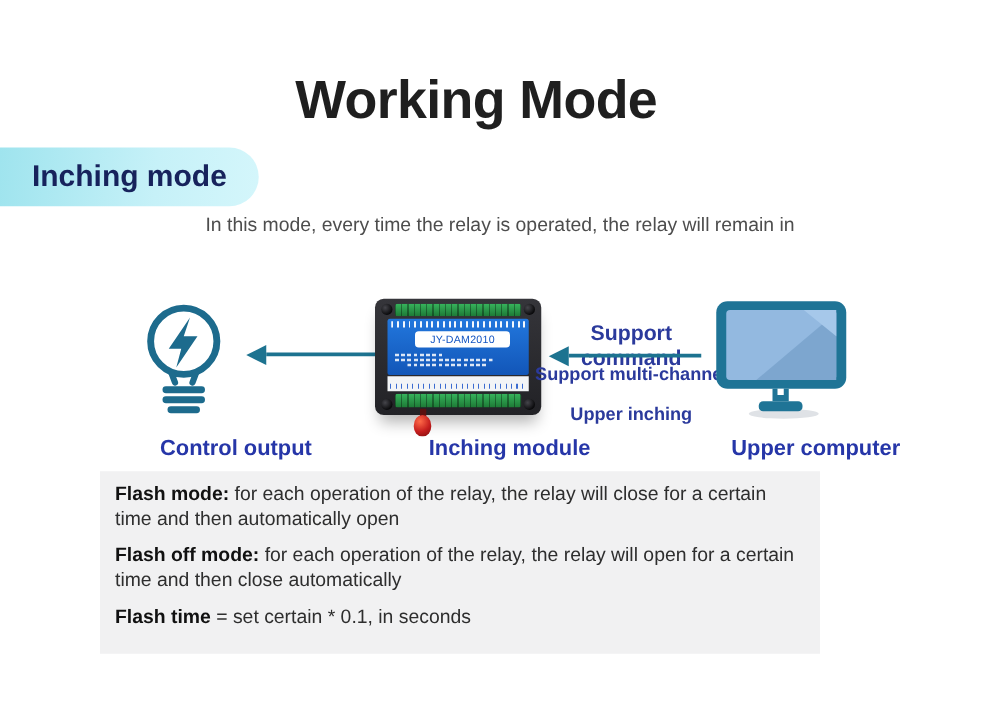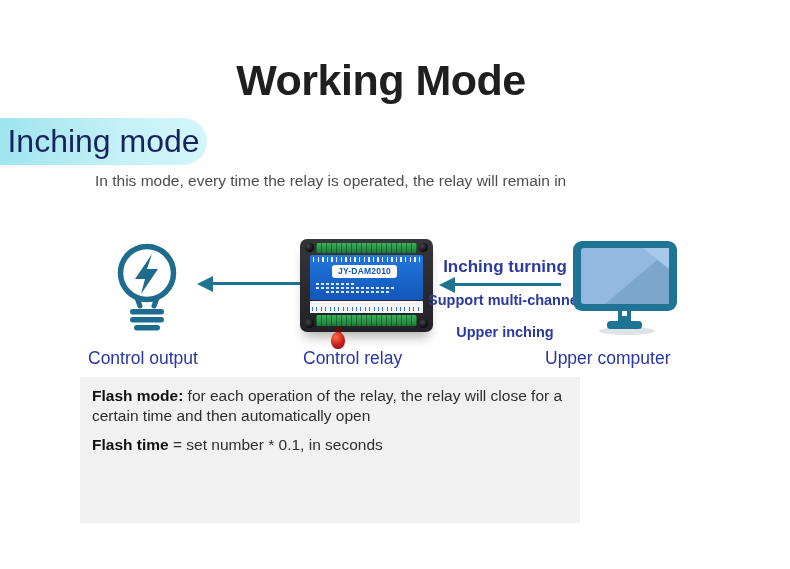--- a/index.html
+++ b/index.html
@@ -11,23 +11,23 @@
   .title {
     position:absolute; top:56px; left:0; width:762px; text-align:center;
     font-size:43px; font-weight:700; color:#1f1f1f; letter-spacing:-0.5px;
   }
   .badge {
     position:absolute; left:0; top:118px; width:207px; height:47px;
     border-radius:0 26px 26px 0;
     background:linear-gradient(95deg,#9fe4ee 0%,#c6f1f8 60%,#d4f6fb 100%);
     display:flex; align-items:center; justify-content:center;
   }
-  .badge span { font-size:32px; font-weight:400; color:#17235c; }
+  .badge span { font-size:24px; font-weight:700; color:#17235c; }
   .intro {
-    position:absolute; top:170px; left:95px; width:610px; 
+    position:absolute; top:170px; left:95px; width:610px; text-align:center;
     font-size:15.5px; line-height:22px; color:#4d4d4d;
   }
   
   .bulb-wrap   { position:absolute; left:112px; top:242px; width:72px; height:92px; }
   .monitor-wrap{ position:absolute; left:571px; top:239px; width:108px; height:98px; }
   .arrow {
     position:absolute; height:3px; background:#1d7390;
   }
   .arrow::before {
     content:""; position:absolute; left:-16px; top:-6.5px;
@@ -38,21 +38,21 @@
   .arrow2 { left:455px; top:283px; width:106px; }
   .cmd-label {
     position:absolute; left:430px; top:257px; width:150px; text-align:center;
     font-size:17px; font-weight:600; color:#2b3a9c;
   }
   .cmd-notes {
     position:absolute; left:423px; top:292px; width:164px; text-align:center;
     font-size:14.5px; line-height:16px; font-weight:600; color:#2b3a9c;
   }
   .caption {
-    position:absolute; top:348px; font-size:17.5px; font-weight:400; color:#2636a8;
+    position:absolute; top:348px; font-size:17.5px; font-weight:700; color:#2636a8;margin-left:40px;
   }
   .cap-left   { left:88px; }
   .cap-center { left:303px; }
   .cap-right  { left:545px; }
   
   .module {
     position:absolute; left:300px; top:239px; width:133px; height:93px;
     background:linear-gradient(#35353a,#222226); border-radius:7px;
     box-shadow:0 9px 12px -4px rgba(0,0,0,0.3);
   }
@@ -71,44 +71,44 @@
   .g-top{top:4px;height:10px;} .g-bot{top:76px;height:11px;}
   .m-panel {
     position:absolute; left:10px; top:16px; width:113px; height:45px;
     background:linear-gradient(#2277dd,#1256b8); border-radius:2px;
   }
   .m-ticks {
     position:absolute; top:2px; left:3px; right:3px; height:5px;
     background:repeating-linear-gradient(90deg, rgba(255,255,255,0.95) 0 1.5px, transparent 1.5px 4.6px);
   }
   .m-label {
-    position:absolute; left:22px; top:10px; width:65px; height:13px;
+    position:absolute; left:22px; top:10px; width:76px; height:13px;
     background:#ffffff; border-radius:3px; text-align:center;
-    font-size:8.5px; font-weight:700; line-height:13px; color:#1254c2;
+    font-size:8.5px; font-weight:400; line-height:13px; color:#1254c2;
     letter-spacing:0.2px;
   }
   .m-txt { position:absolute; height:2px;
     background:repeating-linear-gradient(90deg, rgba(255,255,255,0.85) 0 3px, transparent 3px 5px); }
   .t1{left:6px;top:28px;width:40px;} .t2{left:6px;top:32px;width:78px;} .t3{left:16px;top:36px;width:64px;}
   .m-white {
     position:absolute; left:10px; top:62px; width:113px; height:12px; background:#f2f4f6;
   }
   .m-white::after {
     content:""; position:absolute; left:2px; right:2px; bottom:2px; height:4px;
     background:repeating-linear-gradient(90deg, #3a6bd0 0 1px, transparent 1px 4.4px);
   }
   .m-ant-stem { position:absolute; left:36px; top:88px; width:5px; height:7px; background:#5a1010; }
   .m-ant-bulb {
     position:absolute; left:31px; top:93px; width:14px; height:17px;
     border-radius:50% 50% 46% 46%;
     background:radial-gradient(circle at 35% 30%, #ff6a48, #c51d1d 55%, #7a0d0d);
   }
   
   .notes-box {
-    position:absolute; left:80px; top:377px; width:500px; height:146px;
+    position:absolute; left:80px; top:377px; width:576px; height:146px;
     background:#f1f1f2; padding:9px 12px;
   }
   .notes-box p {
     font-size:15.5px; line-height:20px; color:#2e2e2e; margin-bottom:9px;
   }
   .notes-box b { color:#111111; font-weight:700; }
   .notes-box p.gap { margin-top:6px; }
 </style>
 </head>
 <body>
@@ -150,21 +150,21 @@
       <div class="m-txt t1"></div>
       <div class="m-txt t2"></div>
       <div class="m-txt t3"></div>
     </div>
     <div class="m-white"></div>
     <div class="m-green g-bot"></div>
     <div class="m-ant-stem"></div>
     <div class="m-ant-bulb"></div>
   </div>
 
-  <div class="cmd-label">Inching turning</div>
+  <div class="cmd-label">Support command</div>
   <div class="arrow arrow2"></div>
   <div class="cmd-notes">
     <span>Support multi-channel</span><br>
     <br>
     <span>Upper inching</span>
   </div>
 
   <div class="monitor-wrap">
     <svg width="108" height="98" viewBox="0 0 108 98">
       <ellipse cx="56" cy="92" rx="28" ry="4" fill="#dfe2e6"></ellipse>
@@ -172,21 +172,22 @@
       <rect x="10" y="9" width="88" height="56" rx="3" fill="#93b9e0"></rect>
       <polygon points="98,11 98,65 34,65" fill="#7da6cf"></polygon>
       <polygon points="98,9 98,30 72,9" fill="#a6c8ea"></polygon>
       <rect x="47" y="72" width="13" height="10" fill="#1f7496"></rect>
       <rect x="51" y="72" width="5" height="5" fill="#ffffff"></rect>
       <rect x="36" y="82" width="35" height="8" rx="3.5" fill="#1f7496"></rect>
     </svg>
   </div>
 
   <div class="caption cap-left">Control output</div>
-  <div class="caption cap-center">Control relay</div>
+  <div class="caption cap-center">Inching module</div>
   <div class="caption cap-right">Upper computer</div>
 
   <div class="notes-box">
     <p><b>Flash mode:</b> <span>for each operation of the relay, the relay will close for a certain time and then automatically open</span></p>
-    <p class="gap"><b>Flash time</b> <span>= set number * 0.1, in seconds</span></p>
+    <p><b>Flash off mode:</b> <span>for each operation of the relay, the relay will open for a certain time and then close automatically</span></p>
+    <p class="gap"><b>Flash time</b> <span>= set certain * 0.1, in seconds</span></p>
   </div>
 
 </div>
 
 </body></html>

